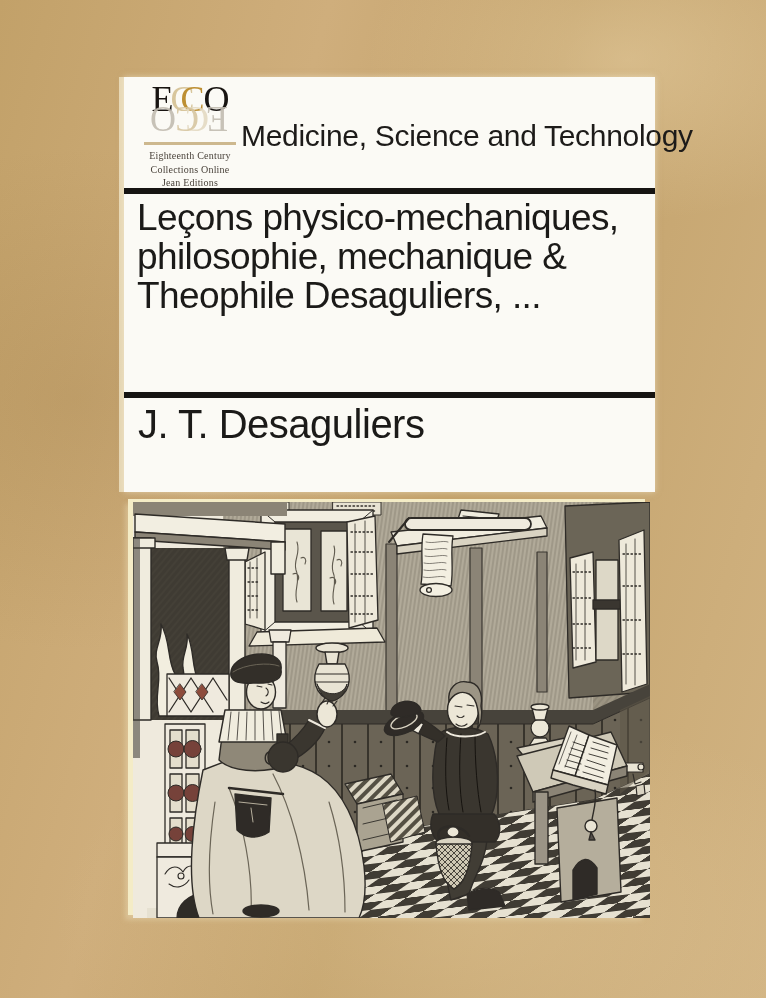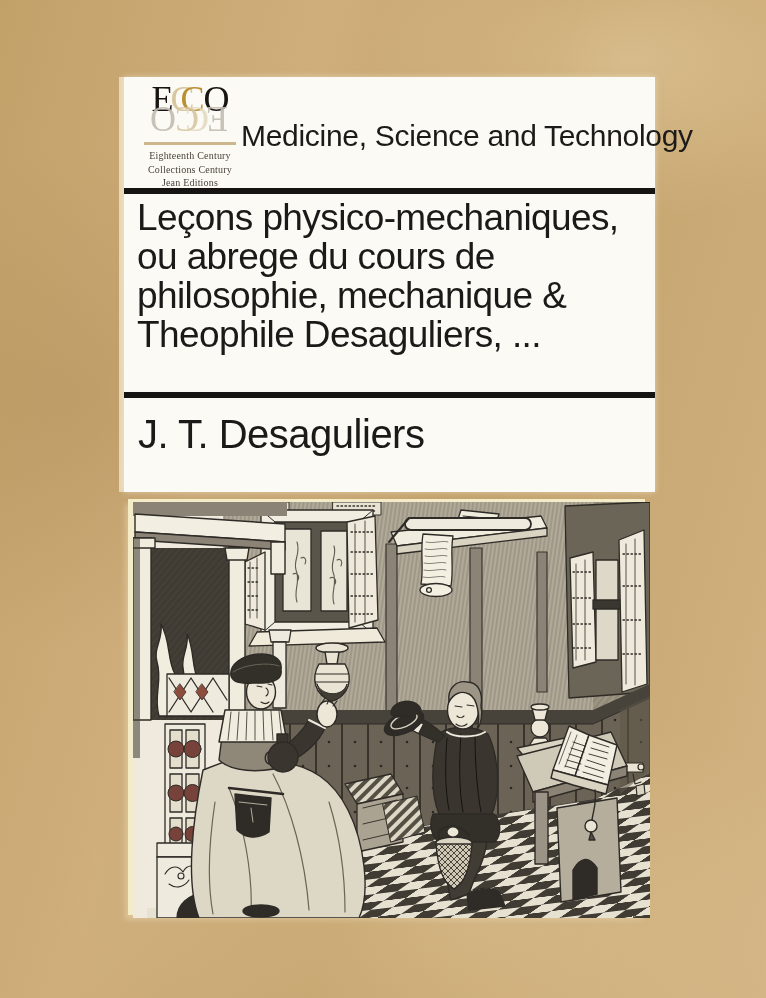--- a/index.html
+++ b/index.html
@@ -25,51 +25,50 @@
   .logo-mirror{display:inline-block;transform:rotate(180deg);margin-top:-10px;height:30px;opacity:.9;}
   .logo-mirror .le,.logo-mirror .lo{color:#c2bcb1;}
   .logo-mirror .lc1{color:#e4dac3;margin-left:-2px;}
   .logo-mirror .lc2{color:#d7c6a1;margin-left:-13px;}
   .logo-rule{width:92px;height:3px;background:#cdb88e;margin:2px auto 4px;}
   .logo-line{font-family:"Liberation Serif",serif;font-size:10px;line-height:13.5px;color:#4a433b;letter-spacing:.2px;}
   .category{flex:1;text-align:center;font-size:30px;color:#1d1b19;white-space:nowrap;letter-spacing:-0.3px;}
   .hrule{height:6px;background:#161412;}
   .title-block{height:198px;box-sizing:border-box;padding:4px 8px 4px 13px;}
   .title-line{font-size:37px;line-height:39px;color:#1b1a18;letter-spacing:-0.6px;white-space:nowrap;}
-  .author-block{height:70px;box-sizing:border-box;padding:14px 8px 0 14px;}
+  .author-block{height:70px;box-sizing:border-box;padding:4px 8px 0 14px;}
   .author-name{font-size:40px;color:#1b1a18;letter-spacing:-0.5px;}
   
   .illus{position:absolute;left:133px;top:502px;width:517px;height:416px;
     box-shadow:-5px -3px 0 #f4ecc6, -8px 2px 5px rgba(244,236,200,.35);}
   .illus svg{display:block;}
 </style>
 </head>
 <body>
 
 <div class="page">
 
   <div class="panel">
 
     <div class="header-row">
       <div class="logo">
         <div class="logo-ecco"><span class="le">E</span><span class="lc1">C</span><span class="lc2">C</span><span class="lo">O</span></div>
         <div class="logo-mirror"><span class="le">E</span><span class="lc1">C</span><span class="lc2">C</span><span class="lo">O</span></div>
         <div class="logo-rule"></div>
         <div class="logo-line">Eighteenth Century</div>
-        <div class="logo-line">Collections Century</div>
+        <div class="logo-line">Collections Online</div>
         <div class="logo-line">Jean Editions</div>
       </div>
       <div class="category">Medicine, Science and Technology</div>
     </div>
 
     <div class="hrule"></div>
 
     <div class="title-block">
       <div class="title-line">Leçons physico-mechaniques,</div>
-      <div class="title-line">ou abrege du cours de</div>
       <div class="title-line">philosophie, mechanique &amp;</div>
       <div class="title-line">Theophile Desaguliers, ...</div>
     </div>
 
     <div class="hrule"></div>
 
     <div class="author-block">
       <div class="author-name">J. T. Desaguliers</div>
     </div>
   </div>

